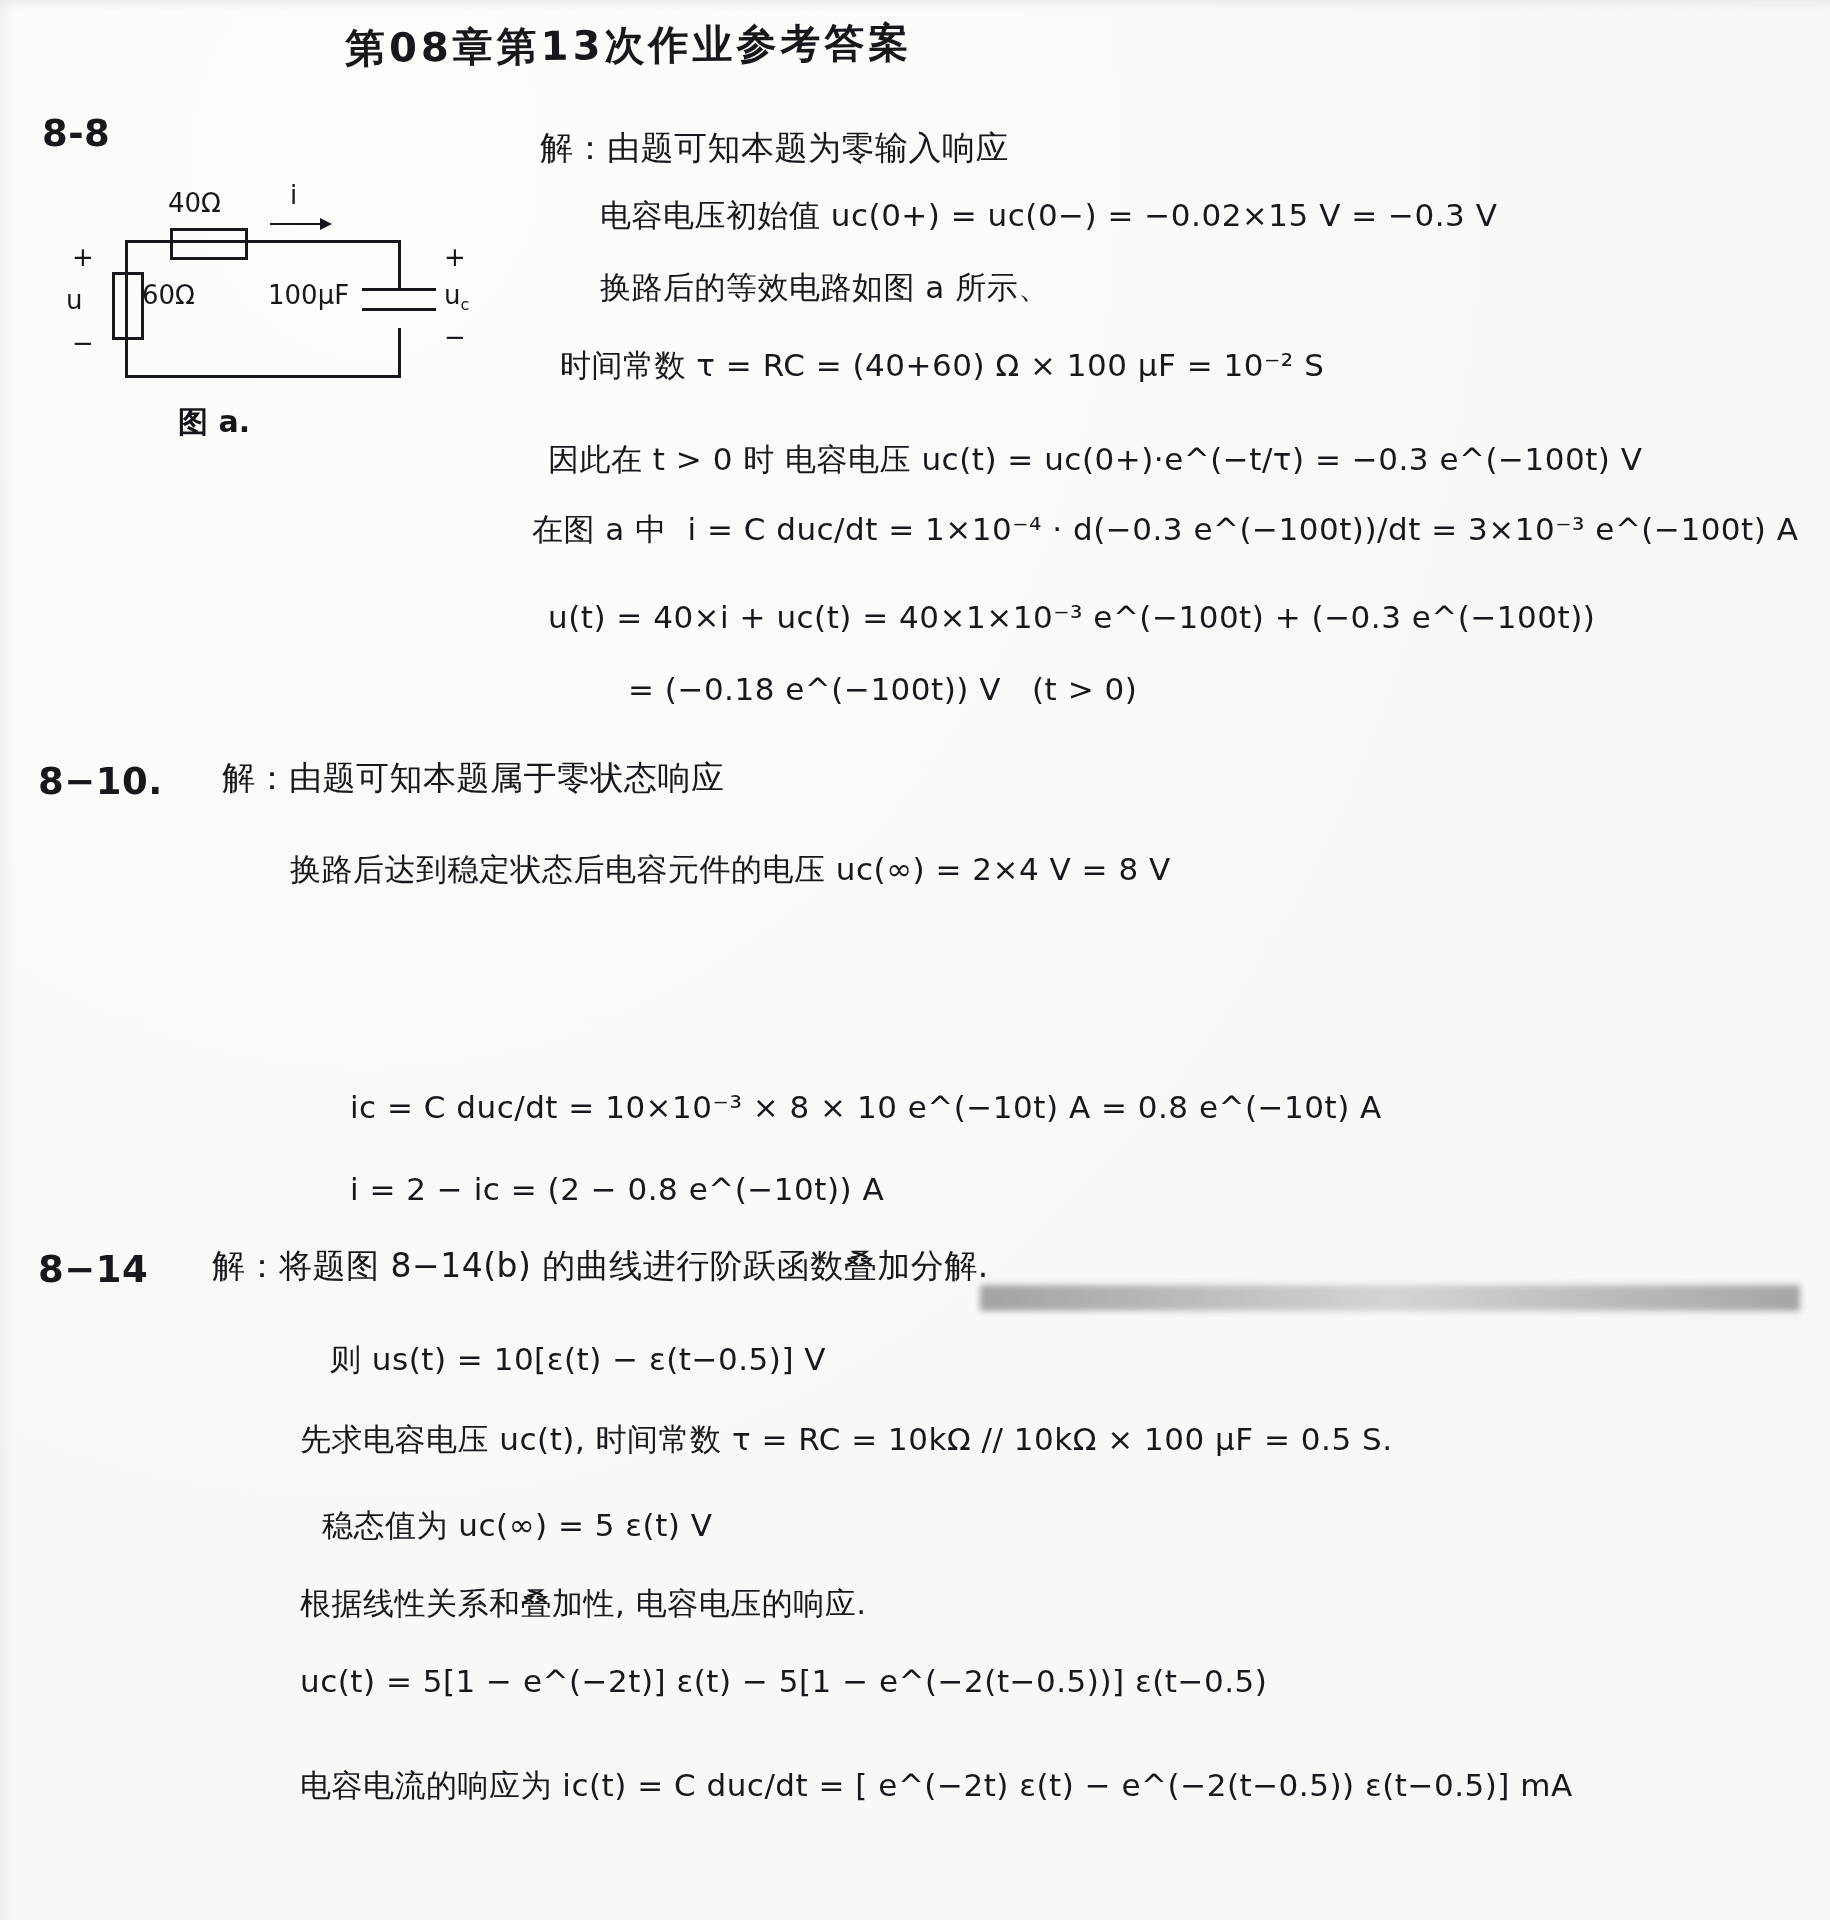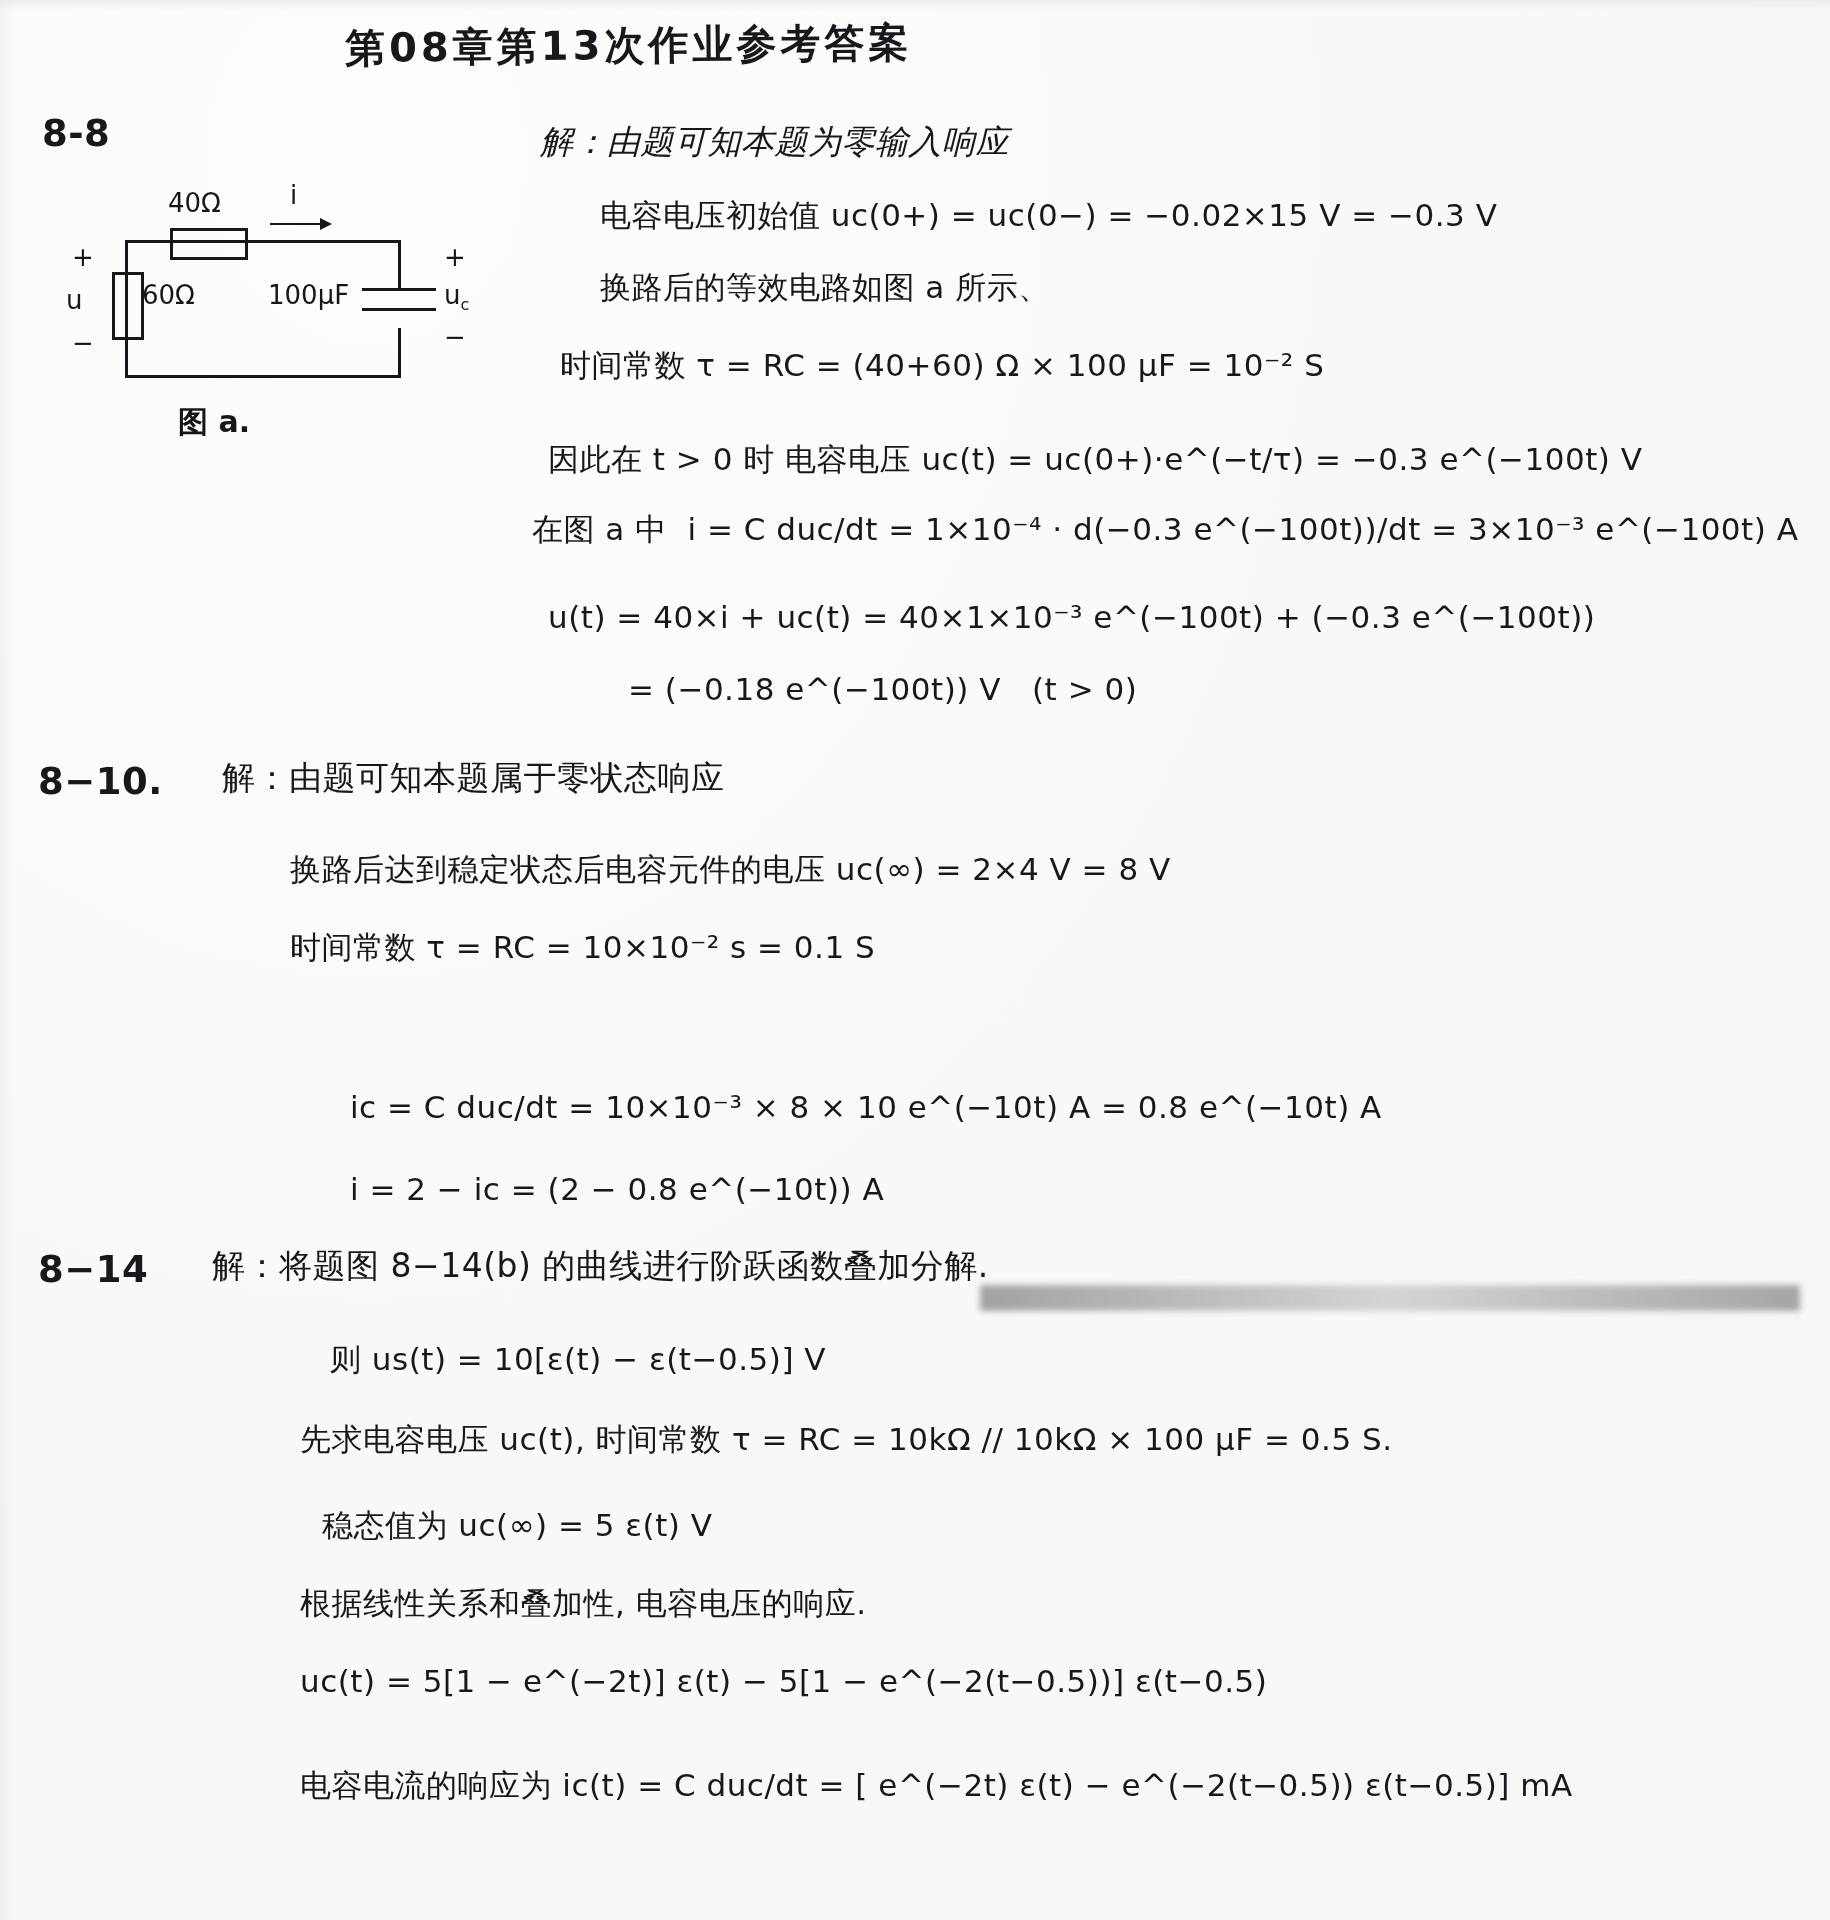--- a/index.html
+++ b/index.html
@@ -147,33 +147,32 @@
     <div class="cap-plate" style="left:262px; top:128px; width:74px;"></div>
     <div class="lbl" style="left:168px; top:100px;">100μF</div>
 
     <div class="lbl" style="left:344px; top:62px;">+</div>
     <div class="lbl" style="left:344px; top:100px;"><span>u<sub>c</sub></span></div>
     <div class="lbl" style="left:344px; top:142px;">−</div>
 
     <div class="figcap" style="left:78px; top:222px;">图 a.</div>
   </div>
 
-  <div class="hw line big" style="left:540px; top:124px;font-style:italic;">解：由题可知本题为零输入响应</div>
+  <div class="hw line big" style="left:540px; top:130px;">解：由题可知本题为零输入响应</div>
   <div class="hw line" style="left:600px; top:198px;">电容电压初始值 uc(0+) = uc(0−) = −0.02×15 V = −0.3 V</div>
   <div class="hw line" style="left:600px; top:270px;">换路后的等效电路如图 a 所示、</div>
   <div class="hw line" style="left:560px; top:348px;">时间常数 τ = RC = (40+60) Ω × 100 μF = 10⁻² S</div>
   <div class="hw line" style="left:548px; top:442px;">因此在 t &gt; 0 时 电容电压 uc(t) = uc(0+)·e^(−t/τ) = −0.3 e^(−100t) V</div>
   <div class="hw line" style="left:532px; top:512px;">在图 a 中  i = C duc/dt = 1×10⁻⁴ · d(−0.3 e^(−100t))/dt = 3×10⁻³ e^(−100t) A</div>
   <div class="hw line" style="left:548px; top:600px;">u(t) = 40×i + uc(t) = 40×1×10⁻³ e^(−100t) + (−0.3 e^(−100t))</div>
   <div class="hw line" style="left:628px; top:672px;">= (−0.18 e^(−100t)) V   (t &gt; 0)</div>
 
   <div class="hw tag" style="left:38px; top:760px;">8−10.</div>
   <div class="hw line big" style="left:222px; top:760px;">解：由题可知本题属于零状态响应</div>
   <div class="hw line" style="left:290px; top:852px;">换路后达到稳定状态后电容元件的电压 uc(∞) = 2×4 V = 8 V</div>
-  <div class="hw line" style="left:290px; top:930px;">时间常数 τ = RC = 10×10⁻² s = 0.1 S</div>
   <div class="hw line" style="left:350px; top:1090px;">ic = C duc/dt = 10×10⁻³ × 8 × 10 e^(−10t) A = 0.8 e^(−10t) A</div>
   <div class="hw line" style="left:350px; top:1172px;">i = 2 − ic = (2 − 0.8 e^(−10t)) A</div>
 
   <div class="hw tag" style="left:38px; top:1248px;">8−14</div>
   <div class="hw line big" style="left:212px; top:1248px;">解：将题图 8−14(b) 的曲线进行阶跃函数叠加分解.</div>
 
   <div class="smudge"></div>
 
   <div class="hw line" style="left:330px; top:1342px;">则 us(t) = 10[ε(t) − ε(t−0.5)] V</div>
   <div class="hw line" style="left:300px; top:1422px;">先求电容电压 uc(t), 时间常数 τ = RC = 10kΩ // 10kΩ × 100 μF = 0.5 S.</div>

